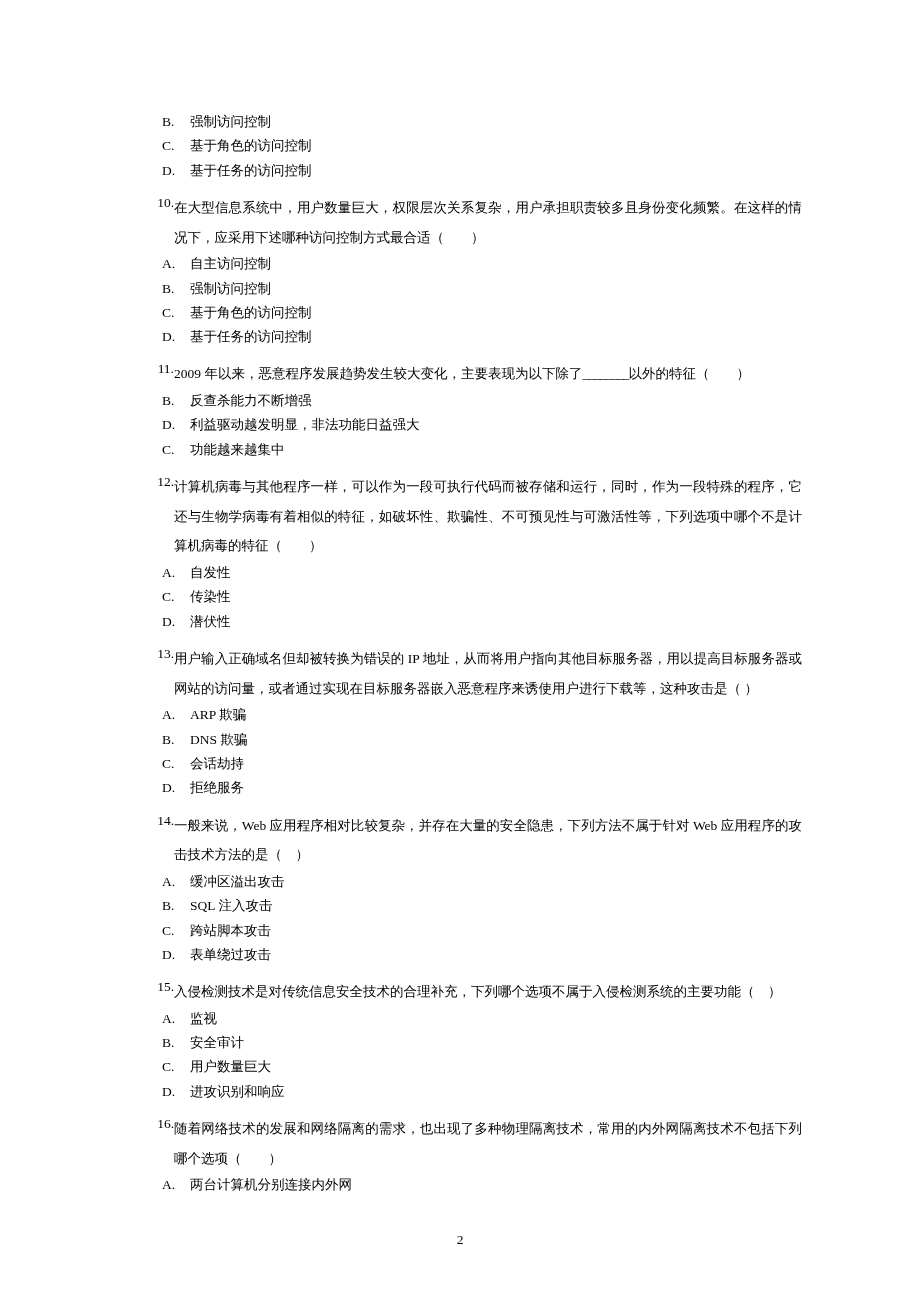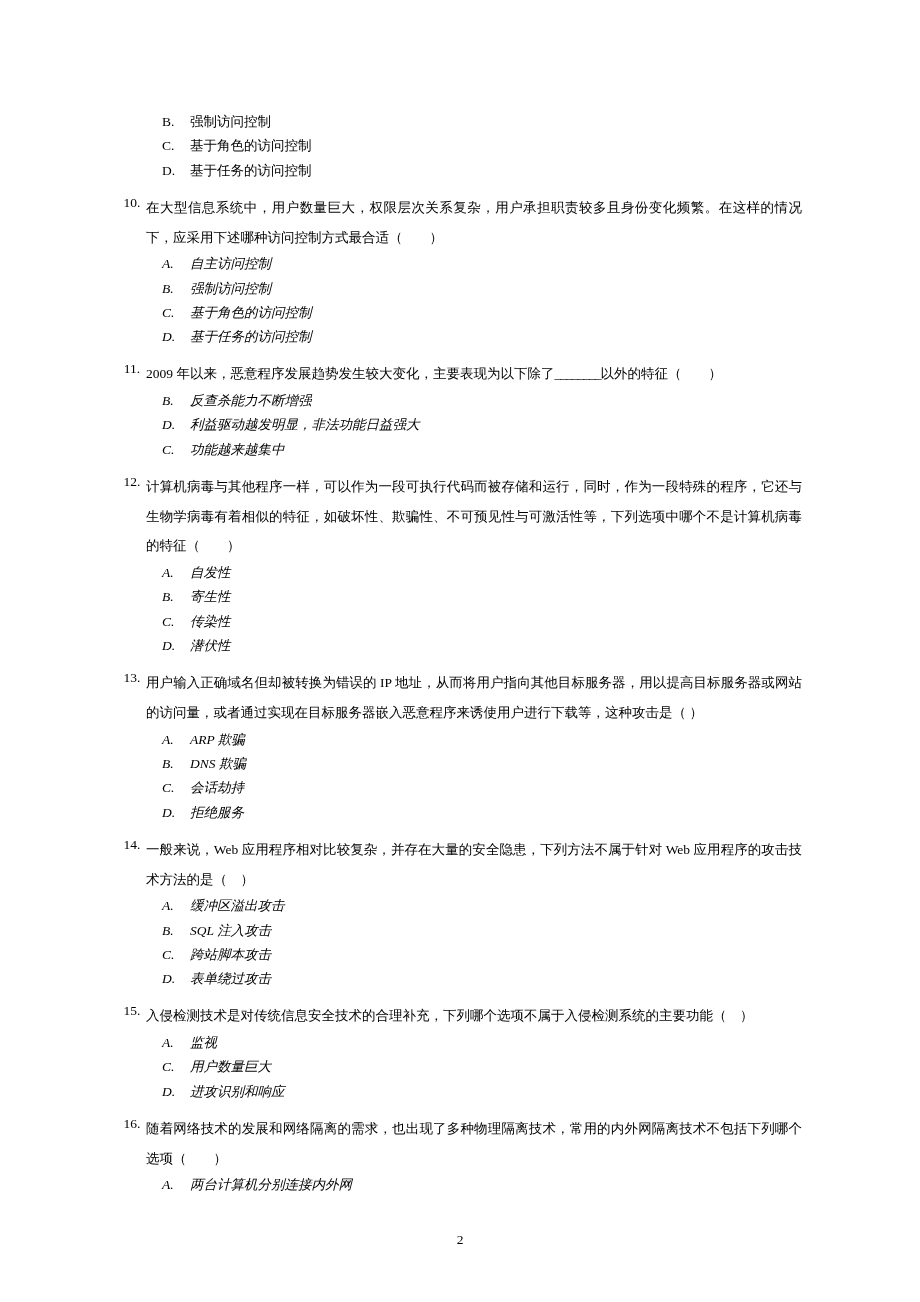--- a/index.html
+++ b/index.html
@@ -15,36 +15,36 @@
       line-height: 1.5;
     }
     ol.questions { list-style: none; }
     li.question { margin-bottom: 10px; }
     .q-row {
       display: flex;
       align-items: flex-start;
     }
     .q-num {
       min-width: 28px;
-      text-align: center;
+      text-align: right;
       flex-shrink: 0;
+      margin-left: 28px;
     }
     .q-stem {
       flex: 1;
       text-align: justify;
       line-height: 2.2;
     }
     .blank {
       display: inline-block;
       letter-spacing: -1px;
     }
     ol.options {
       list-style: none;
       padding-left: 44px;
-      font-style: italic;
     }
     ol.options li {
       line-height: 1.8;
     }
     .opt-label {
       display: inline-block;
       width: 28px;
     }
     .page-num {
       position: absolute;
@@ -106,21 +106,20 @@
     </ol>
   </li>
 
   <li class="question">
     <div class="q-row">
       <span class="q-num">12.</span>
       <span class="q-stem">计算机病毒与其他程序一样，可以作为一段可执行代码而被存储和运行，同时，作为一段特殊的程序，它还与生物学病毒有着相似的特征，如破坏性、欺骗性、不可预见性与可激活性等，下列选项中哪个不是计算机病毒的特征（　　）</span>
     </div>
     <ol class="options">
       <li><span class="opt-label">A.</span><span>自发性</span></li>
-      <li><span class="opt-label">B.</span><span>寄生性</span></li>
       <li><span class="opt-label">C.</span><span>传染性</span></li>
       <li><span class="opt-label">D.</span><span>潜伏性</span></li>
     </ol>
   </li>
 
   <li class="question">
     <div class="q-row">
       <span class="q-num">13.</span>
       <span class="q-stem">用户输入正确域名但却被转换为错误的 IP 地址，从而将用户指向其他目标服务器，用以提高目标服务器或网站的访问量，或者通过实现在目标服务器嵌入恶意程序来诱使用户进行下载等，这种攻击是（ ）</span>
     </div>
@@ -145,20 +144,21 @@
     </ol>
   </li>
 
   <li class="question">
     <div class="q-row">
       <span class="q-num">15.</span>
       <span class="q-stem">入侵检测技术是对传统信息安全技术的合理补充，下列哪个选项不属于入侵检测系统的主要功能（　）</span>
     </div>
     <ol class="options">
       <li><span class="opt-label">A.</span><span>监视</span></li>
+      <li><span class="opt-label">B.</span><span>安全审计</span></li>
       <li><span class="opt-label">C.</span><span>用户数量巨大</span></li>
       <li><span class="opt-label">D.</span><span>进攻识别和响应</span></li>
     </ol>
   </li>
 
   <li class="question">
     <div class="q-row">
       <span class="q-num">16.</span>
       <span class="q-stem">随着网络技术的发展和网络隔离的需求，也出现了多种物理隔离技术，常用的内外网隔离技术不包括下列哪个选项（　　）</span>
     </div>

